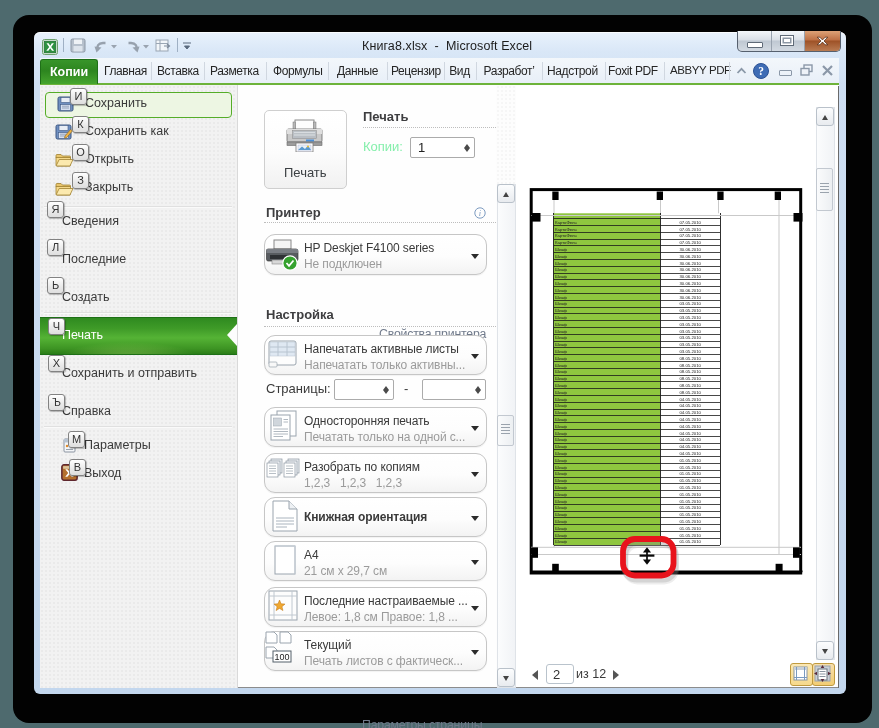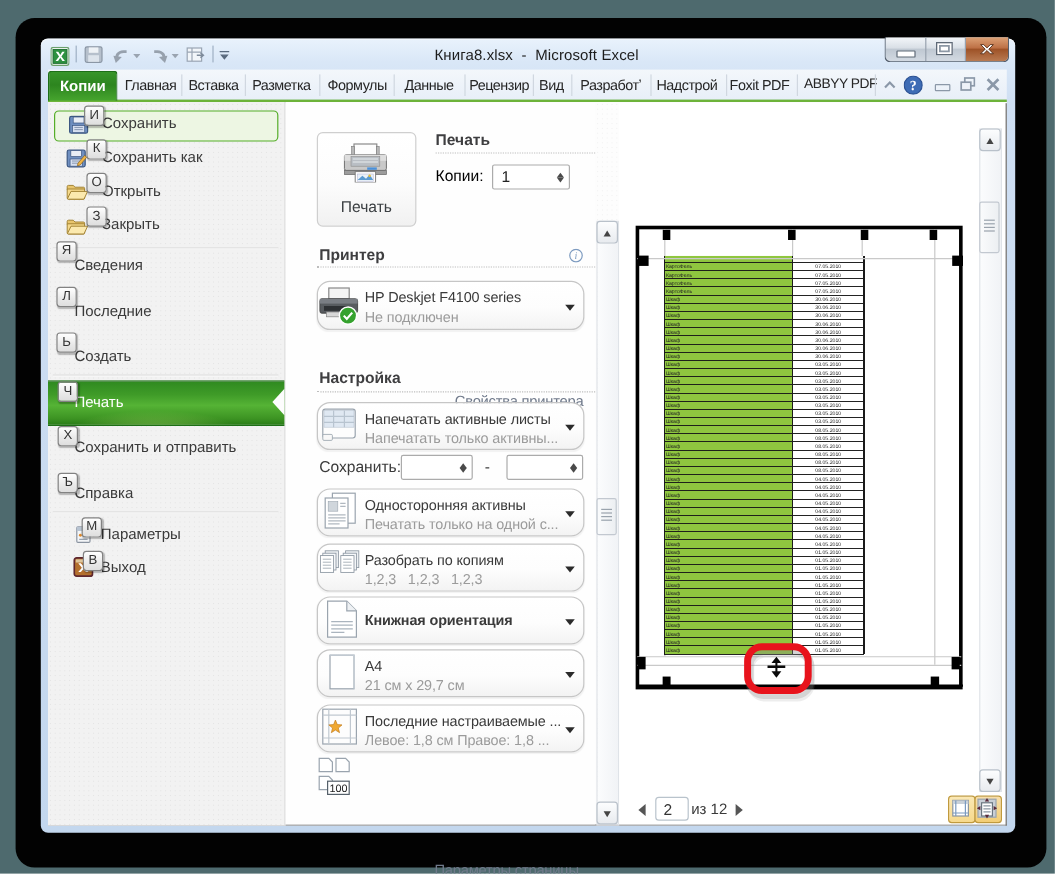--- a/index.html
+++ b/index.html
@@ -80,21 +80,21 @@
 <svg width="35" height="20" viewBox="0 0 35 20">
           <path d="M12.2 6.2 L16 10 L12.2 13.8 L14.8 13.8 L17.5 11.1 L20.2 13.8 L22.8 13.8 L19 10 L22.8 6.2 L20.2 6.2 L17.5 8.9 L14.8 6.2 Z" fill="#fbfbfa" stroke="#4a2410" stroke-width="0.7"></path>
         </svg></div>
 </div>
 <div class="abs" style="left:40px;top:58px;width:799px;height:25px;background:linear-gradient(#f3f7fb,#e8eff8);"></div>
 <div class="abs" style="left:40px;top:83px;width:799px;height:2px;background:#6db33a;"></div>
 <div class="abs" style="left:40px;top:59px;width:56px;height:24px;border-radius:3px 3px 0 0;background:linear-gradient(#38952a,#2d851f 45%,#46a52e);border:1px solid #1e6f18;border-bottom:none;
 color:#fff;font-weight:bold;font-size:12.5px;text-align:center;line-height:24px;">Копии</div>
 <div class="abs" style="left:104px;top:64px;width:42px;font-size:12px;color:#262626;white-space:nowrap;text-align:center;letter-spacing:-0.4px;">Главная</div>
 <div class="abs" style="left:157px;top:64px;width:41px;font-size:12px;color:#262626;white-space:nowrap;text-align:left;letter-spacing:-0.4px;">Вставка</div>
-<div class="abs" style="left:210px;top:64px;width:49px;font-size:12px;color:#262626;white-space:nowrap;text-align:center;letter-spacing:-0.4px;">Разметка</div>
+<div class="abs" style="left:210px;top:64px;width:49px;font-size:12px;color:#262626;white-space:nowrap;letter-spacing:-0.4px;">Разметка</div>
 <div class="abs" style="left:273px;top:64px;width:49px;font-size:12px;color:#262626;white-space:nowrap;text-align:center;letter-spacing:-0.4px;">Формулы</div>
 <div class="abs" style="left:334px;top:64px;width:47px;font-size:12px;color:#262626;white-space:nowrap;text-align:center;letter-spacing:-0.4px;">Данные</div>
 <div class="abs" style="left:391px;top:64px;width:46px;font-size:12px;color:#262626;white-space:nowrap;text-align:center;letter-spacing:-0.4px;">Рецензир</div>
 <div class="abs" style="left:449px;top:64px;width:21px;font-size:12px;color:#262626;white-space:nowrap;text-align:center;letter-spacing:-0.4px;">Вид</div>
 <div class="abs" style="left:483px;top:64px;width:52px;font-size:12px;color:#262626;white-space:nowrap;text-align:center;letter-spacing:-0.4px;">Разработʼ</div>
 <div class="abs" style="left:547px;top:64px;width:51px;font-size:12px;color:#262626;white-space:nowrap;text-align:left;letter-spacing:-0.4px;">Надстрой</div>
 <div class="abs" style="left:608px;top:64px;width:49px;font-size:12px;color:#262626;white-space:nowrap;text-align:center;letter-spacing:-0.4px;">Foxit PDF</div>
 <div class="abs" style="left:670px;top:64px;width:52px;font-size:11.5px;color:#262626;white-space:nowrap;text-align:center;letter-spacing:-0.4px;">ABBYY PDF</div>
 <div class="abs" style="left:150.5px;top:62px;width:1px;height:18px;background:#d0d7e0;"></div>
 <div class="abs" style="left:203.5px;top:62px;width:1px;height:18px;background:#d0d7e0;"></div>
@@ -206,21 +206,21 @@
 <line x1="8" y1="16" x2="29" y2="16" stroke="#d8dce0" stroke-width="1.2"></line>
 <rect x="20" y="20.5" width="8" height="2" fill="#4a90d9"></rect>
 <rect x="1" y="23" width="35" height="3.5" fill="#9c9c9c" stroke="#6a6a6a" stroke-width="0.6"></rect>
 <rect x="10" y="24" width="17" height="9" fill="#fff" stroke="#7a7a7a" stroke-width="0.8"></rect>
 <rect x="12" y="26" width="13" height="6" fill="#e8f0f8" stroke="#aac" stroke-width="0.4"></rect>
 <path d="M12 31 L16 27.5 L19 30 L22 26.5 L25 31 Z" fill="#5a9ad0"></path>
 <circle cx="22" cy="27.5" r="1" fill="#f0c030"></circle>
     </svg>
 <div class="hdr" style="left:363px;top:109px;">Печать</div>
 <div class="dot" style="left:363px;top:127px;width:133px;"></div>
-<div class="abs" style="left:363px;top:139px;font-size:13px;color:#000000;">Копии:</div>
+<div class="abs" style="left:363px;top:139px;font-size:13px;color:#86efac;">Копии:</div>
 <div class="spin" style="left:410px;top:137px;width:63px;height:19px;">
 <div class="abs" style="left:7px;top:2px;font-size:13px;color:#222;">1</div>
       <div class="up"></div>
       <div class="dn"></div>
     </div>
 <div class="hdr" style="left:266px;top:205px;">Принтер</div>
 <svg style="position:absolute;left:474px;top:207px" width="12" height="12" viewBox="0 0 12 12">
       <circle cx="6" cy="6" r="5.2" fill="none" stroke="#7d9bc0" stroke-width="1"></circle>
 <text x="6" y="9" text-anchor="middle" font-family="Liberation Serif" font-size="8.5" font-style="italic" fill="#7d9bc0">i</text>
     </svg>
@@ -241,21 +241,21 @@
     </svg>
 <div class="abs link" style="left:379px;top:279px;">Свойства принтера</div>
 <div class="hdr" style="left:266px;top:307px;">Настройка</div>
 <div class="dot" style="left:264px;top:326px;width:232px;"></div>
 <div class="dd" style="top:335px;height:38px;">
       <div class="t1">Напечатать активные листы</div>
       <div class="t2">Напечатать только активны...</div>
       <div class="arr"></div>
     </div>
 <div class="dd" style="top:407px;height:38px;">
-      <div class="t1">Односторонняя активны</div>
+      <div class="t1">Односторонняя печать</div>
       <div class="t2">Печатать только на одной с...</div>
       <div class="arr"></div>
     </div>
 <div class="dd" style="top:453px;height:38px;">
       <div class="t1">Разобрать по копиям</div>
       <div class="t2">1,2,3&nbsp;&nbsp;&nbsp;1,2,3&nbsp;&nbsp;&nbsp;1,2,3</div>
       <div class="arr"></div>
     </div>
 <div class="dd" style="top:497px;height:38px;font-weight:bold;">
       <div class="tc">Книжная ориентация</div>
@@ -264,21 +264,26 @@
 <div class="dd" style="top:541px;height:38px;">
       <div class="t1">A4</div>
       <div class="t2">21 см x 29,7 см</div>
       <div class="arr"></div>
     </div>
 <div class="dd" style="top:587px;height:38px;">
       <div class="t1">Последние настраиваемые ...</div>
       <div class="t2">Левое:  1,8 см   Правое:  1,8 ...</div>
       <div class="arr"></div>
     </div>
-<div class="abs" style="left:266px;top:381px;font-size:13px;color:#3a3a3a;">Сохранить:</div>
+<div class="dd" style="top:631px;height:38px;">
+      <div class="t1">Текущий</div>
+      <div class="t2">Печать листов с фактическ...</div>
+      <div class="arr"></div>
+    </div>
+<div class="abs" style="left:266px;top:381px;font-size:13px;color:#3a3a3a;">Страницы:</div>
 <div class="spin" style="left:334px;top:379px;width:58px;height:19px;">
       <div class="up"></div>
       <div class="dn"></div>
     </div>
 <div class="abs" style="left:404px;top:381px;font-size:13px;color:#3a3a3a;">-</div>
 <div class="spin" style="left:422px;top:379px;width:62px;height:19px;">
       <div class="up"></div>
       <div class="dn"></div>
     </div>
 <svg style="position:absolute;left:268px;top:340px" width="30" height="28" viewBox="0 0 30 28">

